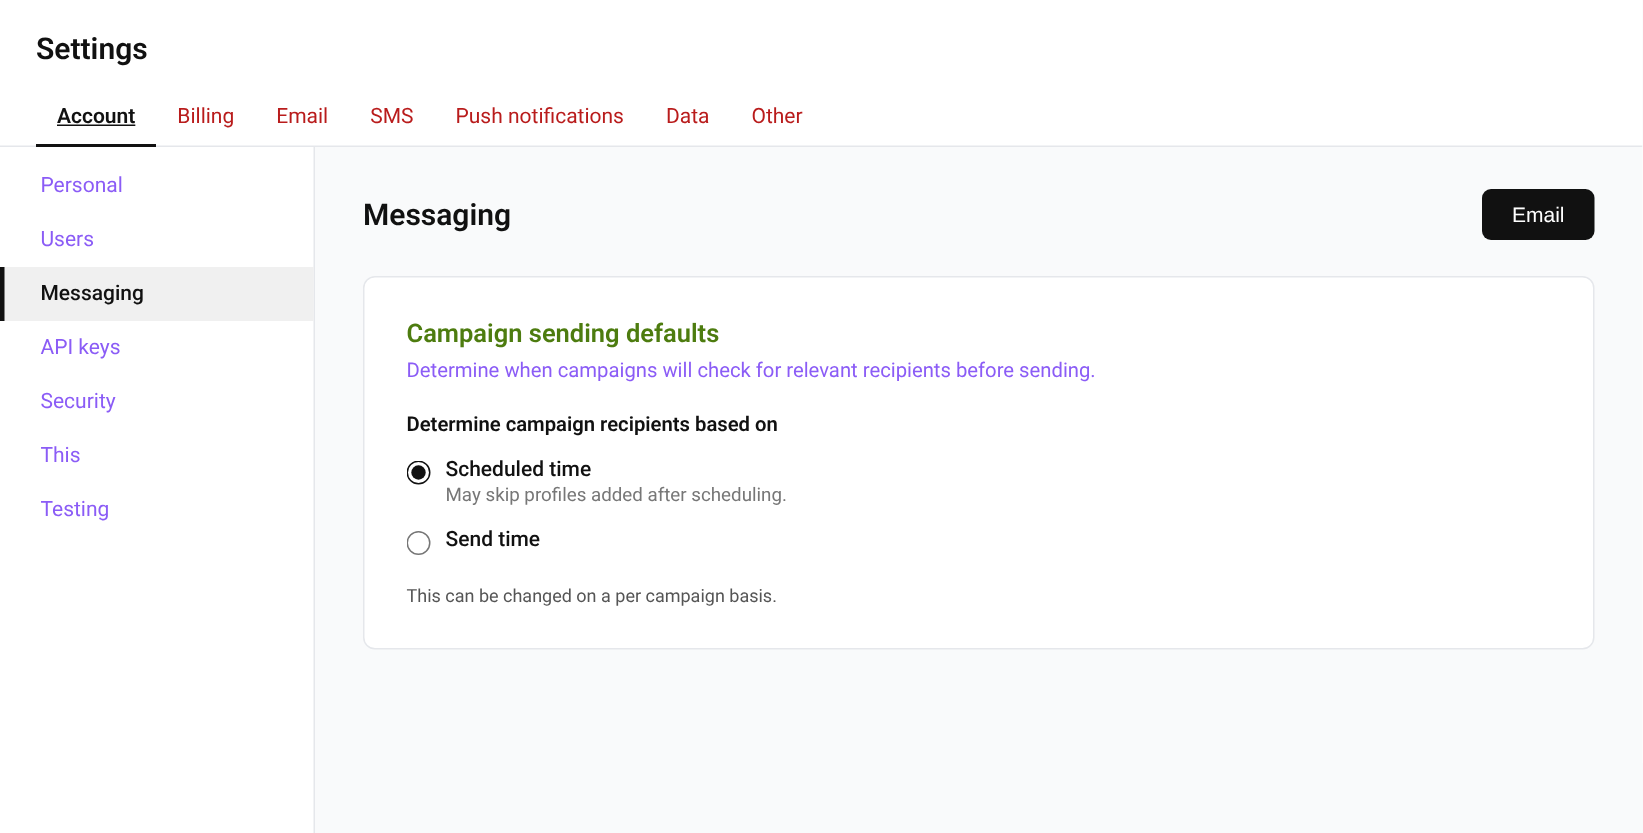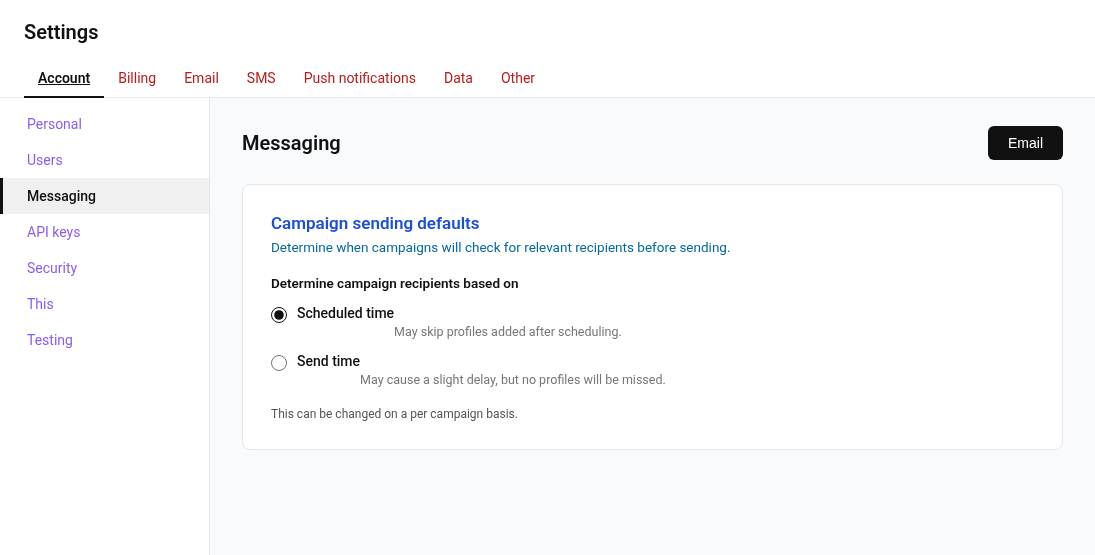--- a/index.html
+++ b/index.html
@@ -90,26 +90,26 @@
     }
     .card {
       background: #fff;
       border: 1px solid #e5e7eb;
       border-radius: 8px;
       padding: 28px;
     }
     .card-title {
       font-size: 17px;
       font-weight: 600;
-      color: #1d4ed8;
+      color: #4d7c0f;
       margin-bottom: 6px;
     }
     .card-description {
       font-size: 13.5px;
-      color: #0369a1;
+      color: #8b5cf6;
       margin-bottom: 20px;
     }
     .section-label {
       font-size: 13.5px;
       font-weight: 600;
       color: #111;
       margin-bottom: 14px;
     }
     .radio-group {
       display: flex;
@@ -125,31 +125,31 @@
     .radio-input {
       margin-top: 2px;
       width: 16px;
       height: 16px;
       cursor: pointer;
       accent-color: #111;
       flex-shrink: 0;
     }
     .radio-label-group {
       display: flex;
-      flex-direction: row;
+      flex-direction: column;
     }
     .radio-label {
       font-size: 14px;
       font-weight: 500;
       color: #111;
     }
     .radio-hint {
       font-size: 12.5px;
       color: #777;
-      margin-top: 19px;
+      margin-top: 2px;
     }
     .card-footer-note {
       font-size: 12px;
       color: #555;
     }
   </style>
 </head>
 <body>
 
 <div class="page-header">
@@ -193,21 +193,20 @@
           <div class="radio-label-group">
             <span class="radio-label">Scheduled time</span>
             <span class="radio-hint">May skip profiles added after scheduling.</span>
           </div>
         </label>
 
         <label class="radio-option">
           <input type="radio" class="radio-input" name="recipient-timing" style="">
           <div class="radio-label-group">
             <span class="radio-label">Send time</span>
-            <span class="radio-hint">May cause a slight delay, but no profiles will be missed.</span>
           </div>
         </label>
       </div>
 
       <div class="card-footer-note">This can be changed on a per campaign basis.</div>
     </div>
   </main>
 </div>
 
 </body></html>

